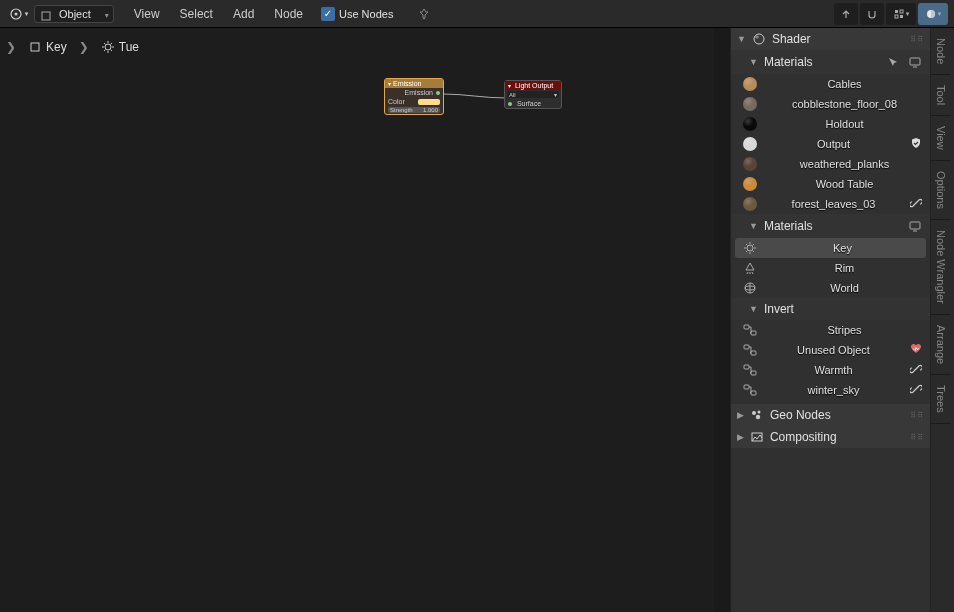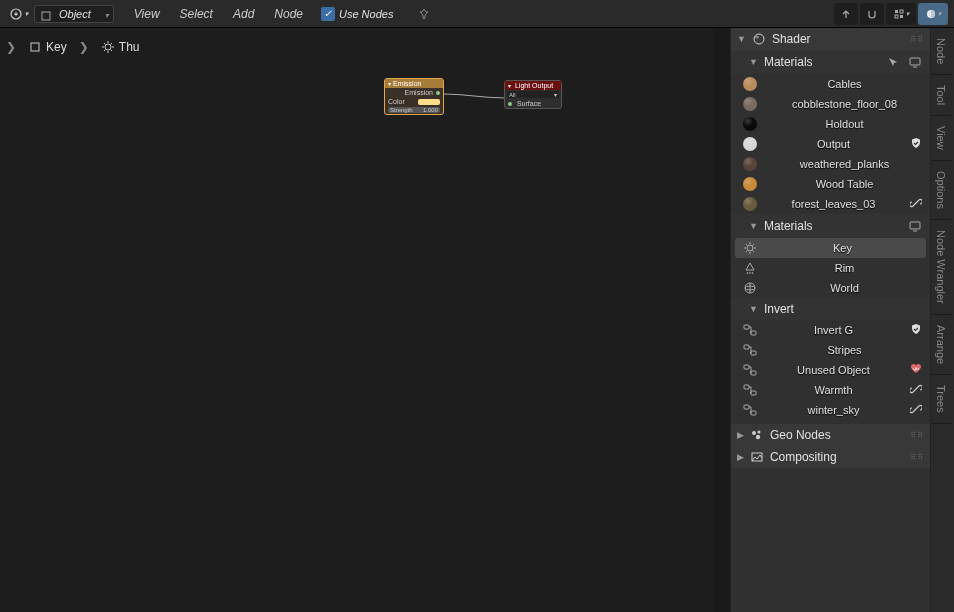--- a/index.html
+++ b/index.html
@@ -1,19 +1,19 @@
 <!DOCTYPE html>
 <html><head>
 <meta charset="utf-8">
 <style>
 * { margin: 0; padding: 0; box-sizing: border-box; font-family: -apple-system, BlinkMacSystemFont, "Segoe UI", sans-serif; }
 body { width: 954px; height: 612px; background: #1a1a1a; color: #e0e0e0; font-size: 11px; overflow: hidden; position: relative; }
 
 
-.header { height: 28px; background: #2a2a2a; border-bottom: 1px solid #000; display: flex; align-items: center; padding: 0 6px; font-style: italic; }
+.header { height: 28px; background: #2a2a2a; border-bottom: 1px solid #000; display: flex; align-items: center; padding: 0 6px; }
 .hdr-left { display: flex; align-items: center; gap: 4px; }
 .editor-icon { width: 24px; height: 20px; display: flex; align-items: center; justify-content: center; color: #ccc; }
 .mode-dropdown { background: #1f1f1f; border: 1px solid #444; border-radius: 3px; padding: 2px 22px 2px 24px; position: relative; font-size: 11px; margin-right: 8px; cursor: pointer; }
 .mode-dropdown .cube-icon { position: absolute; left: 4px; top: 3px; width: 14px; height: 14px; color: #aaa; }
 .mode-dropdown .chevron { position: absolute; right: 4px; top: 5px; color: #888; font-size: 8px; }
 .menu-item { padding: 0 8px; cursor: pointer; font-size: 12px; color: #ccc; }
 .use-nodes { display: flex; align-items: center; gap: 4px; margin-left: 6px; }
 .checkbox { width: 14px; height: 14px; background: #3a6ea5; border-radius: 2px; display: flex; align-items: center; justify-content: center; color: #fff; font-size: 10px; }
 .hdr-right { margin-left: auto; display: flex; align-items: center; gap: 2px; }
 .tool-btn { width: 24px; height: 22px; background: #2c2c2c; border-radius: 3px; display: flex; align-items: center; justify-content: center; color: #aaa; cursor: pointer; }
@@ -182,21 +182,21 @@
     <span>Key</span>
   </span>
   <span class="chev">❯</span>
   <span class="crumb">
     <span class="ico">
       <svg width="14" height="14" viewBox="0 0 14 14">
           <circle cx="7" cy="7" r="3" fill="none" stroke="currentColor"></circle>
           <path d="M7 1v2M7 11v2M1 7h2M11 7h2M3 3l1.4 1.4M9.6 9.6L11 11M3 11l1.4-1.4M9.6 4.4L11 3" stroke="currentColor"></path>
         </svg>
     </span>
-    <span>Thu</span>
+    <span>Tue</span>
   </span>
 </div>
 
 <div class="sidebar">
   <div class="panel-header">
     <span class="chev">▼</span>
     <span>
       <svg width="14" height="14" viewBox="0 0 14 14">
           <circle cx="7" cy="7" r="5" fill="none" stroke="#ccc"></circle>
           <ellipse cx="5" cy="5" rx="2" ry="1.5" fill="#ccc" opacity="0.5"></ellipse>
@@ -314,36 +314,20 @@
     <span class="label">World</span>
   </div>
     </div>
 
   <div class="sub-header">
     <span class="chev">▼</span>
     <span>Invert</span>
   </div>
 
   <div id="groups-list">
-      <div class="list-item">
-    <span class="node-icon-svg">
-          <svg width="14" height="14" viewBox="0 0 14 14">
-            <rect x="1" y="2" width="5" height="4" rx="1" fill="none" stroke="currentColor"></rect>
-            <rect x="8" y="8" width="5" height="4" rx="1" fill="none" stroke="currentColor"></rect>
-            <path d="M6 4h2v6h-1" fill="none" stroke="currentColor"></path>
-          </svg>
-        </span>
-    <span class="label">Invert G</span>
-    <span class="status-icon">
-          <svg width="12" height="12" viewBox="0 0 12 12">
-            <path d="M6 1l4 1.5v3c0 2.5-2 4.5-4 5.5-2-1-4-3-4-5.5v-3z" fill="#ddd"></path>
-            <path d="M4 6l1.5 1.5L8 5" fill="none" stroke="#333" stroke-width="1.2"></path>
-          </svg>
-        </span>
-  </div>
       <div class="list-item">
     <span class="node-icon-svg">
           <svg width="14" height="14" viewBox="0 0 14 14">
             <rect x="1" y="2" width="5" height="4" rx="1" fill="none" stroke="currentColor"></rect>
             <rect x="8" y="8" width="5" height="4" rx="1" fill="none" stroke="currentColor"></rect>
             <path d="M6 4h2v6h-1" fill="none" stroke="currentColor"></path>
           </svg>
         </span>
     <span class="label">Stripes</span>
 

